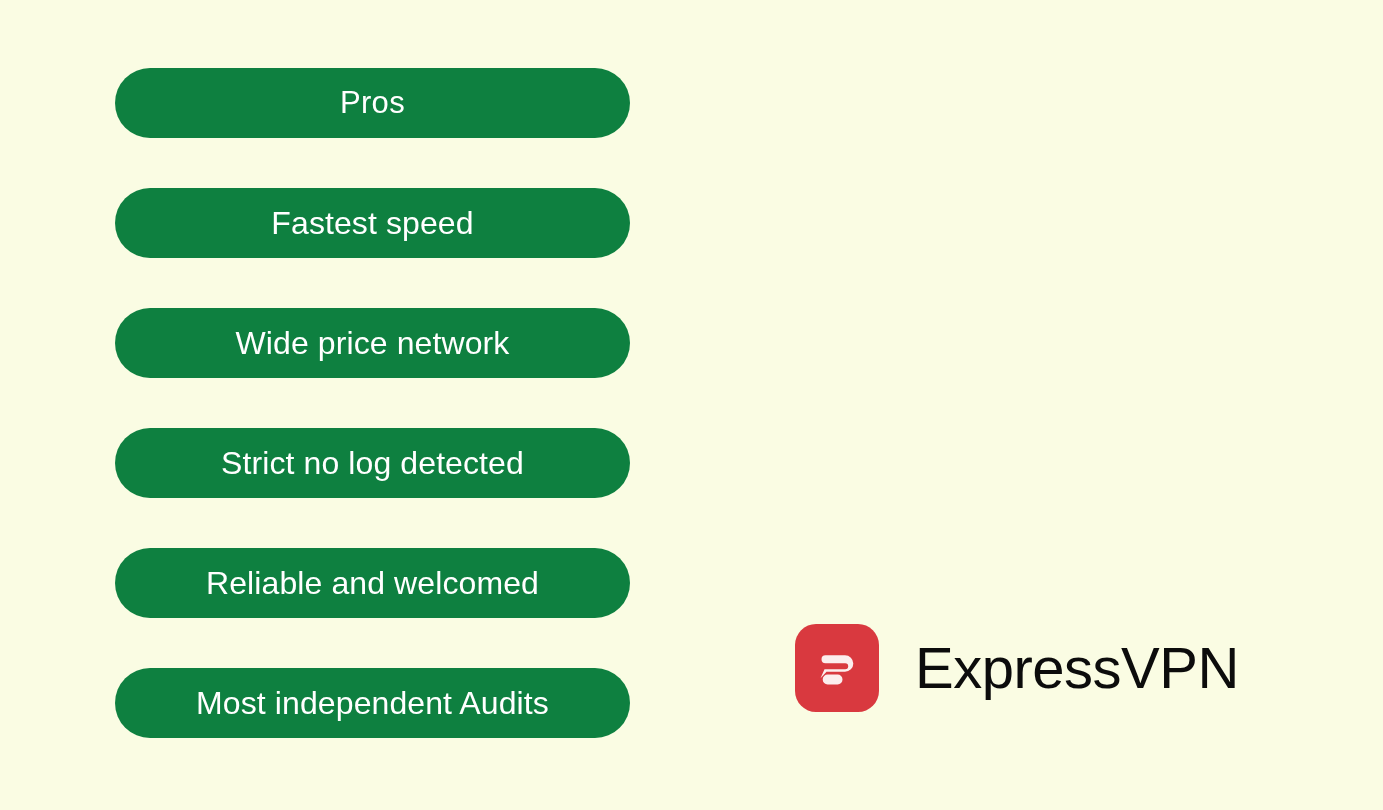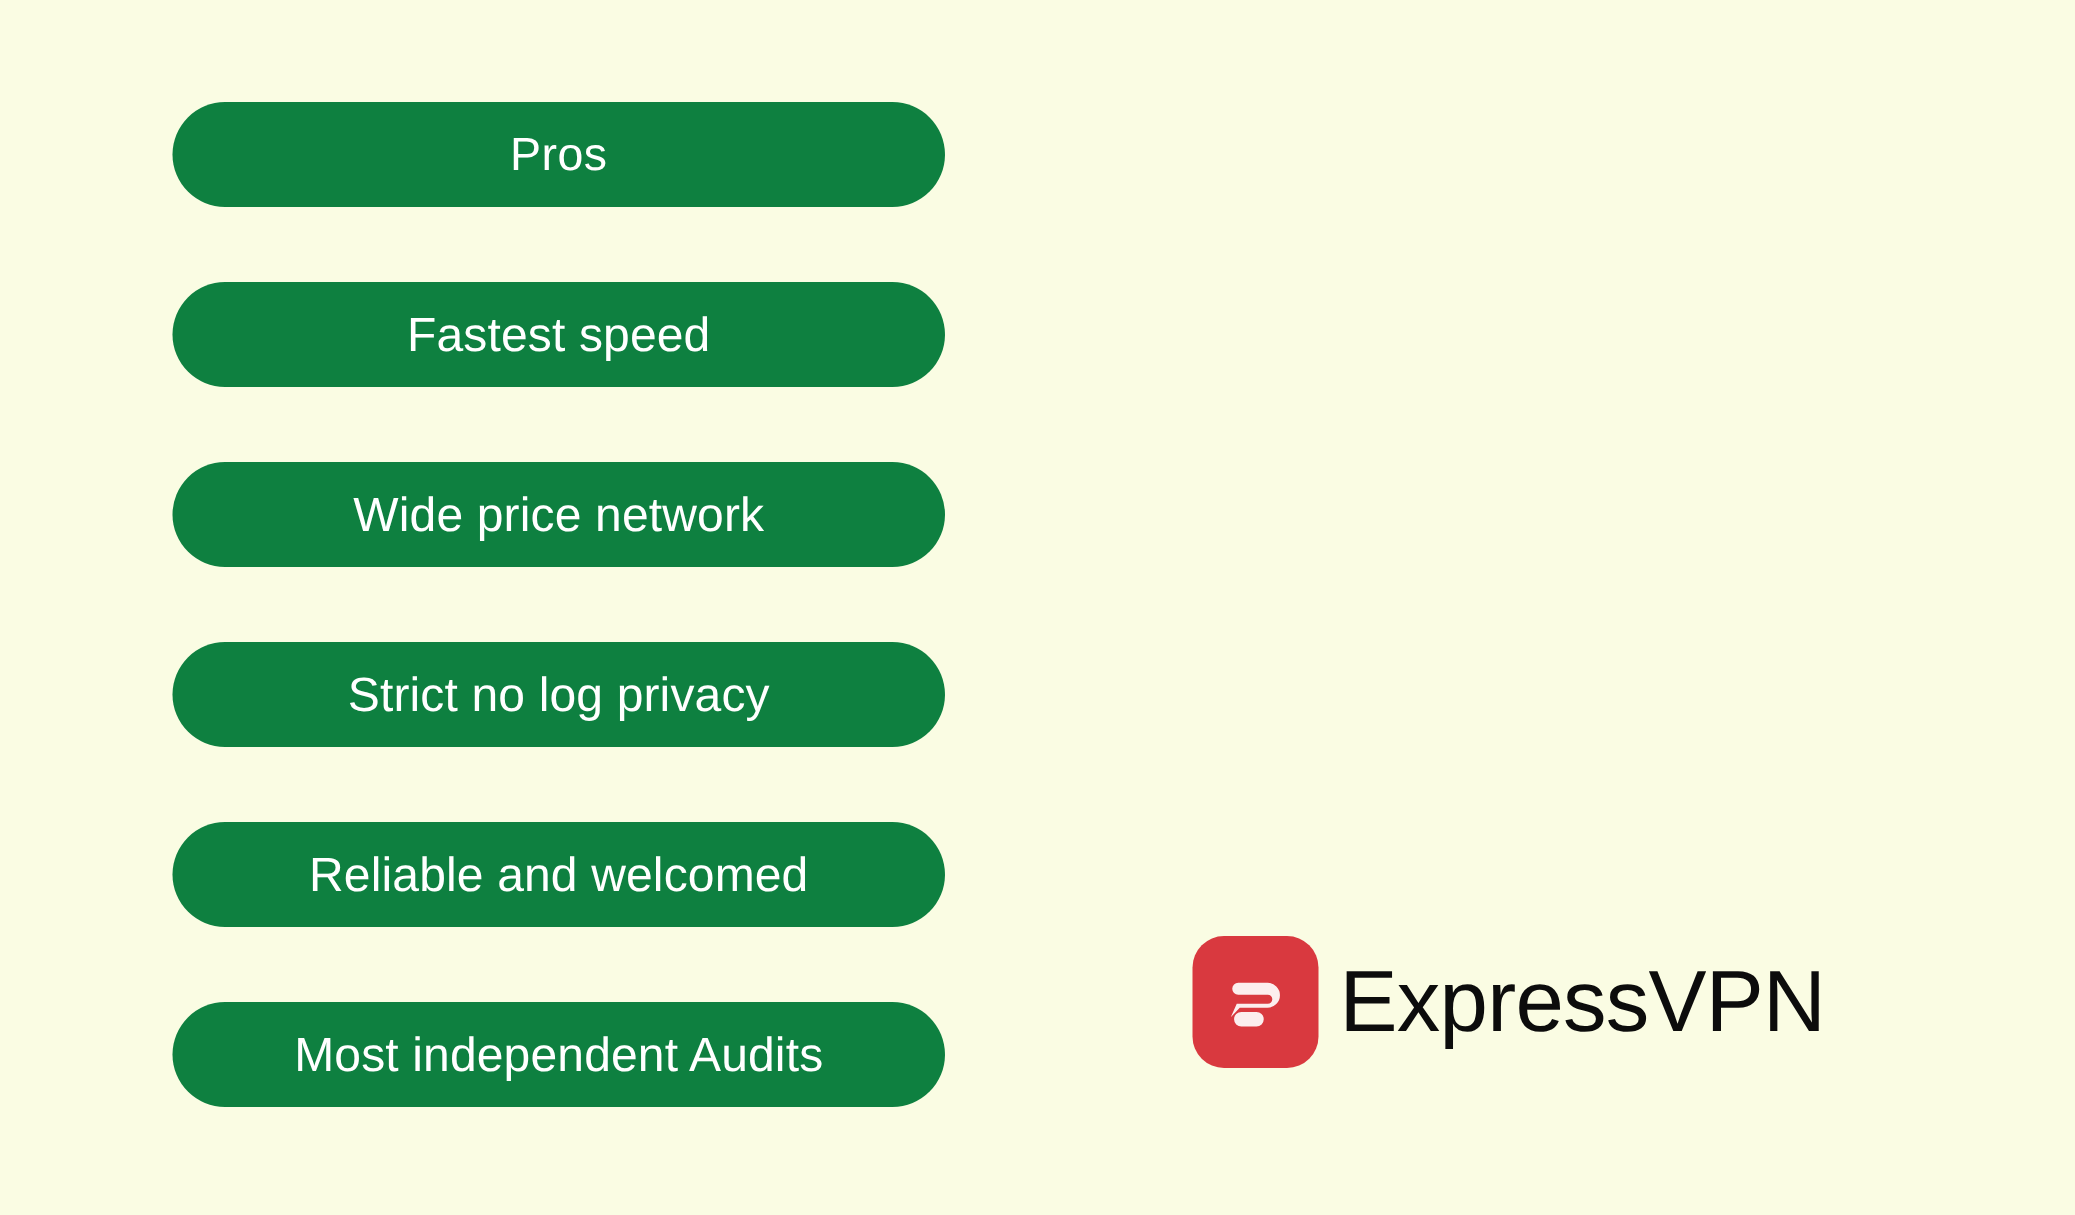--- a/index.html
+++ b/index.html
@@ -72,21 +72,21 @@
   #cons-pill-2 { top: 308px; height: 114px; }
   #cons-pill-3 { top: 472px; height: 70px; }
 
   
   #brand-lockup {
     position: absolute;
     left: 795px;
     top: 624px;
     display: flex;
     align-items: center;
-    gap: 14px;
+    gap: 36px;
   }
   #brand-logo-mark {
     width: 84px;
     height: 88px;
     border-radius: 21px;
     background: #d9393f;
     display: flex;
     align-items: center;
     justify-content: center;
     flex: none;
@@ -114,21 +114,21 @@
 
     <div class="pill green" id="pros-pill-1">
       <span class="pill-text">Fastest speed</span>
     </div>
 
     <div class="pill green" id="pros-pill-2">
       <span class="pill-text">Wide price network</span>
     </div>
 
     <div class="pill green" id="pros-pill-3">
-      <span class="pill-text">Strict no log privacy</span>
+      <span class="pill-text">Strict no log detected</span>
     </div>
 
     <div class="pill green" id="pros-pill-4">
       <span class="pill-text">Reliable and welcomed</span>
     </div>
 
     <div class="pill green" id="pros-pill-5">
       <span class="pill-text">Most independent Audits</span>
     </div>
 

